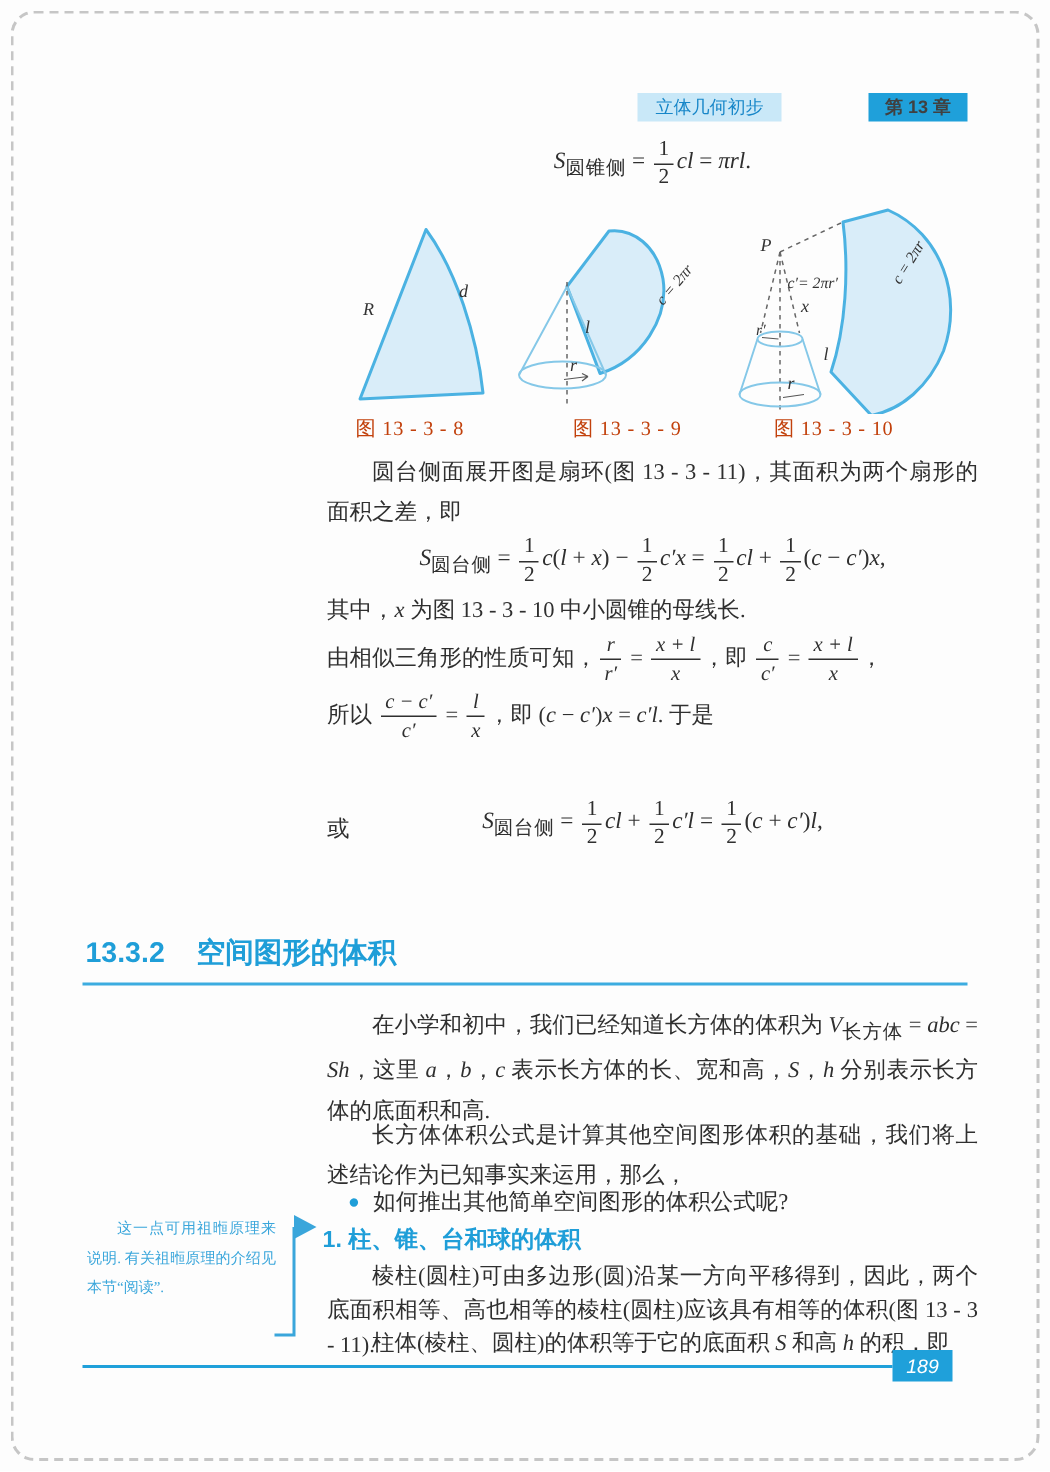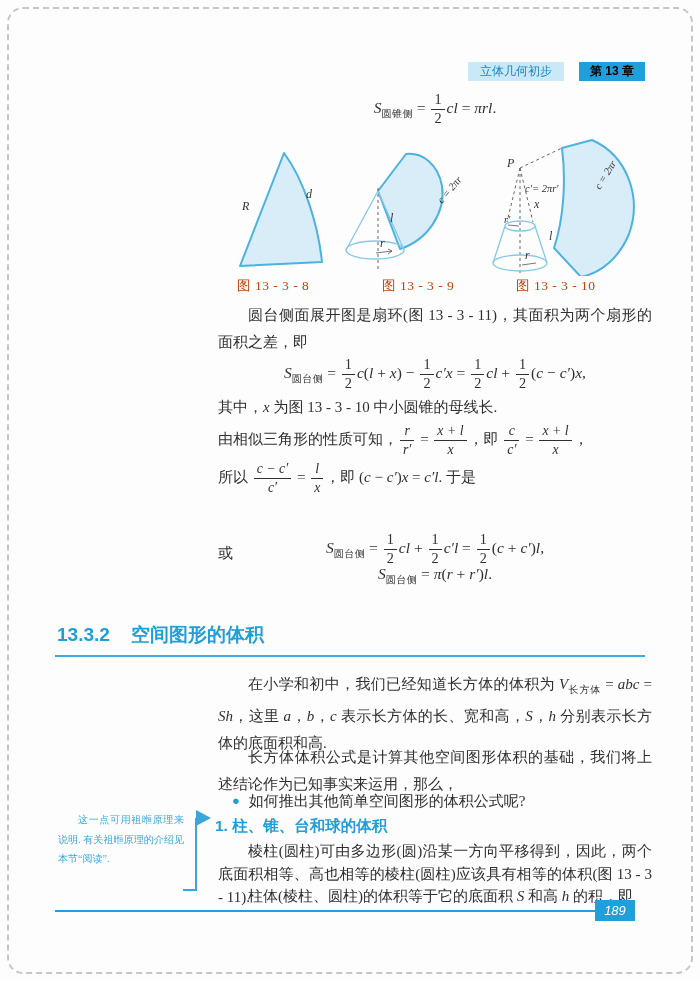--- a/index.html
+++ b/index.html
@@ -4,29 +4,29 @@
 <style>
   html,body{margin:0;padding:0;background:#ffffff;}
   #screen{position:relative;width:700px;height:981px;background:#fdfdfd;overflow:hidden;
           font-family:"Liberation Serif","DejaVu Serif",serif;color:#2f2f2f;}
   .frame{position:absolute;left:7px;top:7px;right:7px;bottom:7px;
          border:2px dashed #c6c6c6;border-radius:16px;}
   
   .hdr{position:absolute;top:62px;right:55px;display:flex;align-items:stretch;
        font-family:"Liberation Sans",sans-serif;font-size:12px;line-height:17px;gap:15px;}
   .hdr .unit{background:#c9e8f8;color:#1786c8;padding:1px 12px;}
-  .hdr .chap{background:#1fa0da;color:#000000;padding:1px 11px;font-weight:bold;}
+  .hdr .chap{background:#1fa0da;color:#404040;padding:1px 11px;font-weight:bold;margin-left:43px;}
   
   .para{position:absolute;left:218px;width:434px;font-size:15px;line-height:27px;
         text-align:justify;text-indent:2em;}
   .tight{line-height:23px;}
   .formula{position:absolute;left:218px;width:434px;text-align:center;font-size:15.5px;}
   .mline{position:absolute;left:218px;width:434px;font-size:15px;line-height:36px;}
   i{font-style:italic;font-family:"Liberation Serif",serif;}
-  sub.cjk{font-size:10px;vertical-align:-4px;letter-spacing:0.5px;}
+  sub.cjk{font-size:13px;vertical-align:-4px;letter-spacing:0.5px;}
   .frac{display:inline-block;vertical-align:-0.72em;text-align:center;line-height:1.12;
         margin:0 2px;font-size:0.92em;}
   .frac .num{display:block;padding:0 3px 1px;border-bottom:1px solid currentColor;}
   .frac .den{display:block;padding:1px 3px 0;}
   .frac.it .num,.frac.it .den{font-style:italic;}
   
   .sec{position:absolute;left:57px;top:622px;color:#1f9ed8;
        font-family:"Liberation Sans",sans-serif;font-weight:bold;font-size:19px;}
   .sec .num{margin-right:16px;}
   .sec-rule{position:absolute;left:55px;top:655px;width:590px;height:2px;background:#3cace0;}
@@ -119,21 +119,20 @@
   <div class="mline" style="top:394px;line-height:27px;">其中，<i>x</i> 为图 13 - 3 - 10 中小圆锥的母线长.</div>
 
   <div class="mline" style="top:421px;">由相似三角形的性质可知，<span class="frac it"><span class="num">r</span><span class="den">r′</span></span> = <span class="frac it"><span class="num">x + l</span><span class="den">x</span></span>，即 <span class="frac it"><span class="num">c</span><span class="den">c′</span></span> = <span class="frac it"><span class="num">x + l</span><span class="den">x</span></span>，</div>
 
   <div class="mline" style="top:459px;">所以 <span class="frac it"><span class="num">c − c′</span><span class="den">c′</span></span> = <span class="frac it"><span class="num">l</span><span class="den">x</span></span>，即 (<i>c</i> − <i>c′</i>)<i>x</i> = <i>c′l</i>. 于是</div>
 
   <div class="formula" style="top:508px;margin-top:24px;"><i>S</i><sub class="cjk">圆台侧</sub> = <span class="frac"><span class="num">1</span><span class="den">2</span></span><i>cl</i> + <span class="frac"><span class="num">1</span><span class="den">2</span></span><i>c′l</i> = <span class="frac"><span class="num">1</span><span class="den">2</span></span>(<i>c</i> + <i>c′</i>)<i>l</i>,</div>
 
   <div class="mline" style="top:540px;line-height:27px;">或</div>
 
-  <div class="formula" style="top:565px;"><i>S</i><sub class="cjk">圆台侧</sub> = <i>π</i>(<i>r</i> + <i>r′</i>)<i>l</i>.</div>
 
   <div class="sec">
     <span class="num">13.3.2</span>
     <span>空间图形的体积</span>
   </div>
   <div class="sec-rule"></div>
 
   <div class="para" style="top:671px;">在小学和初中，我们已经知道长方体的体积为 <i>V</i><sub class="cjk">长方体</sub> = <i>abc</i> = <i>Sh</i>，这里 <i>a</i>，<i>b</i>，<i>c</i> 表示长方体的长、宽和高，<i>S</i>，<i>h</i> 分别表示长方体的底面积和高.</div>
 
   <div class="para" style="top:744px;">长方体体积公式是计算其他空间图形体积的基础，我们将上述结论作为已知事实来运用，那么，</div>

